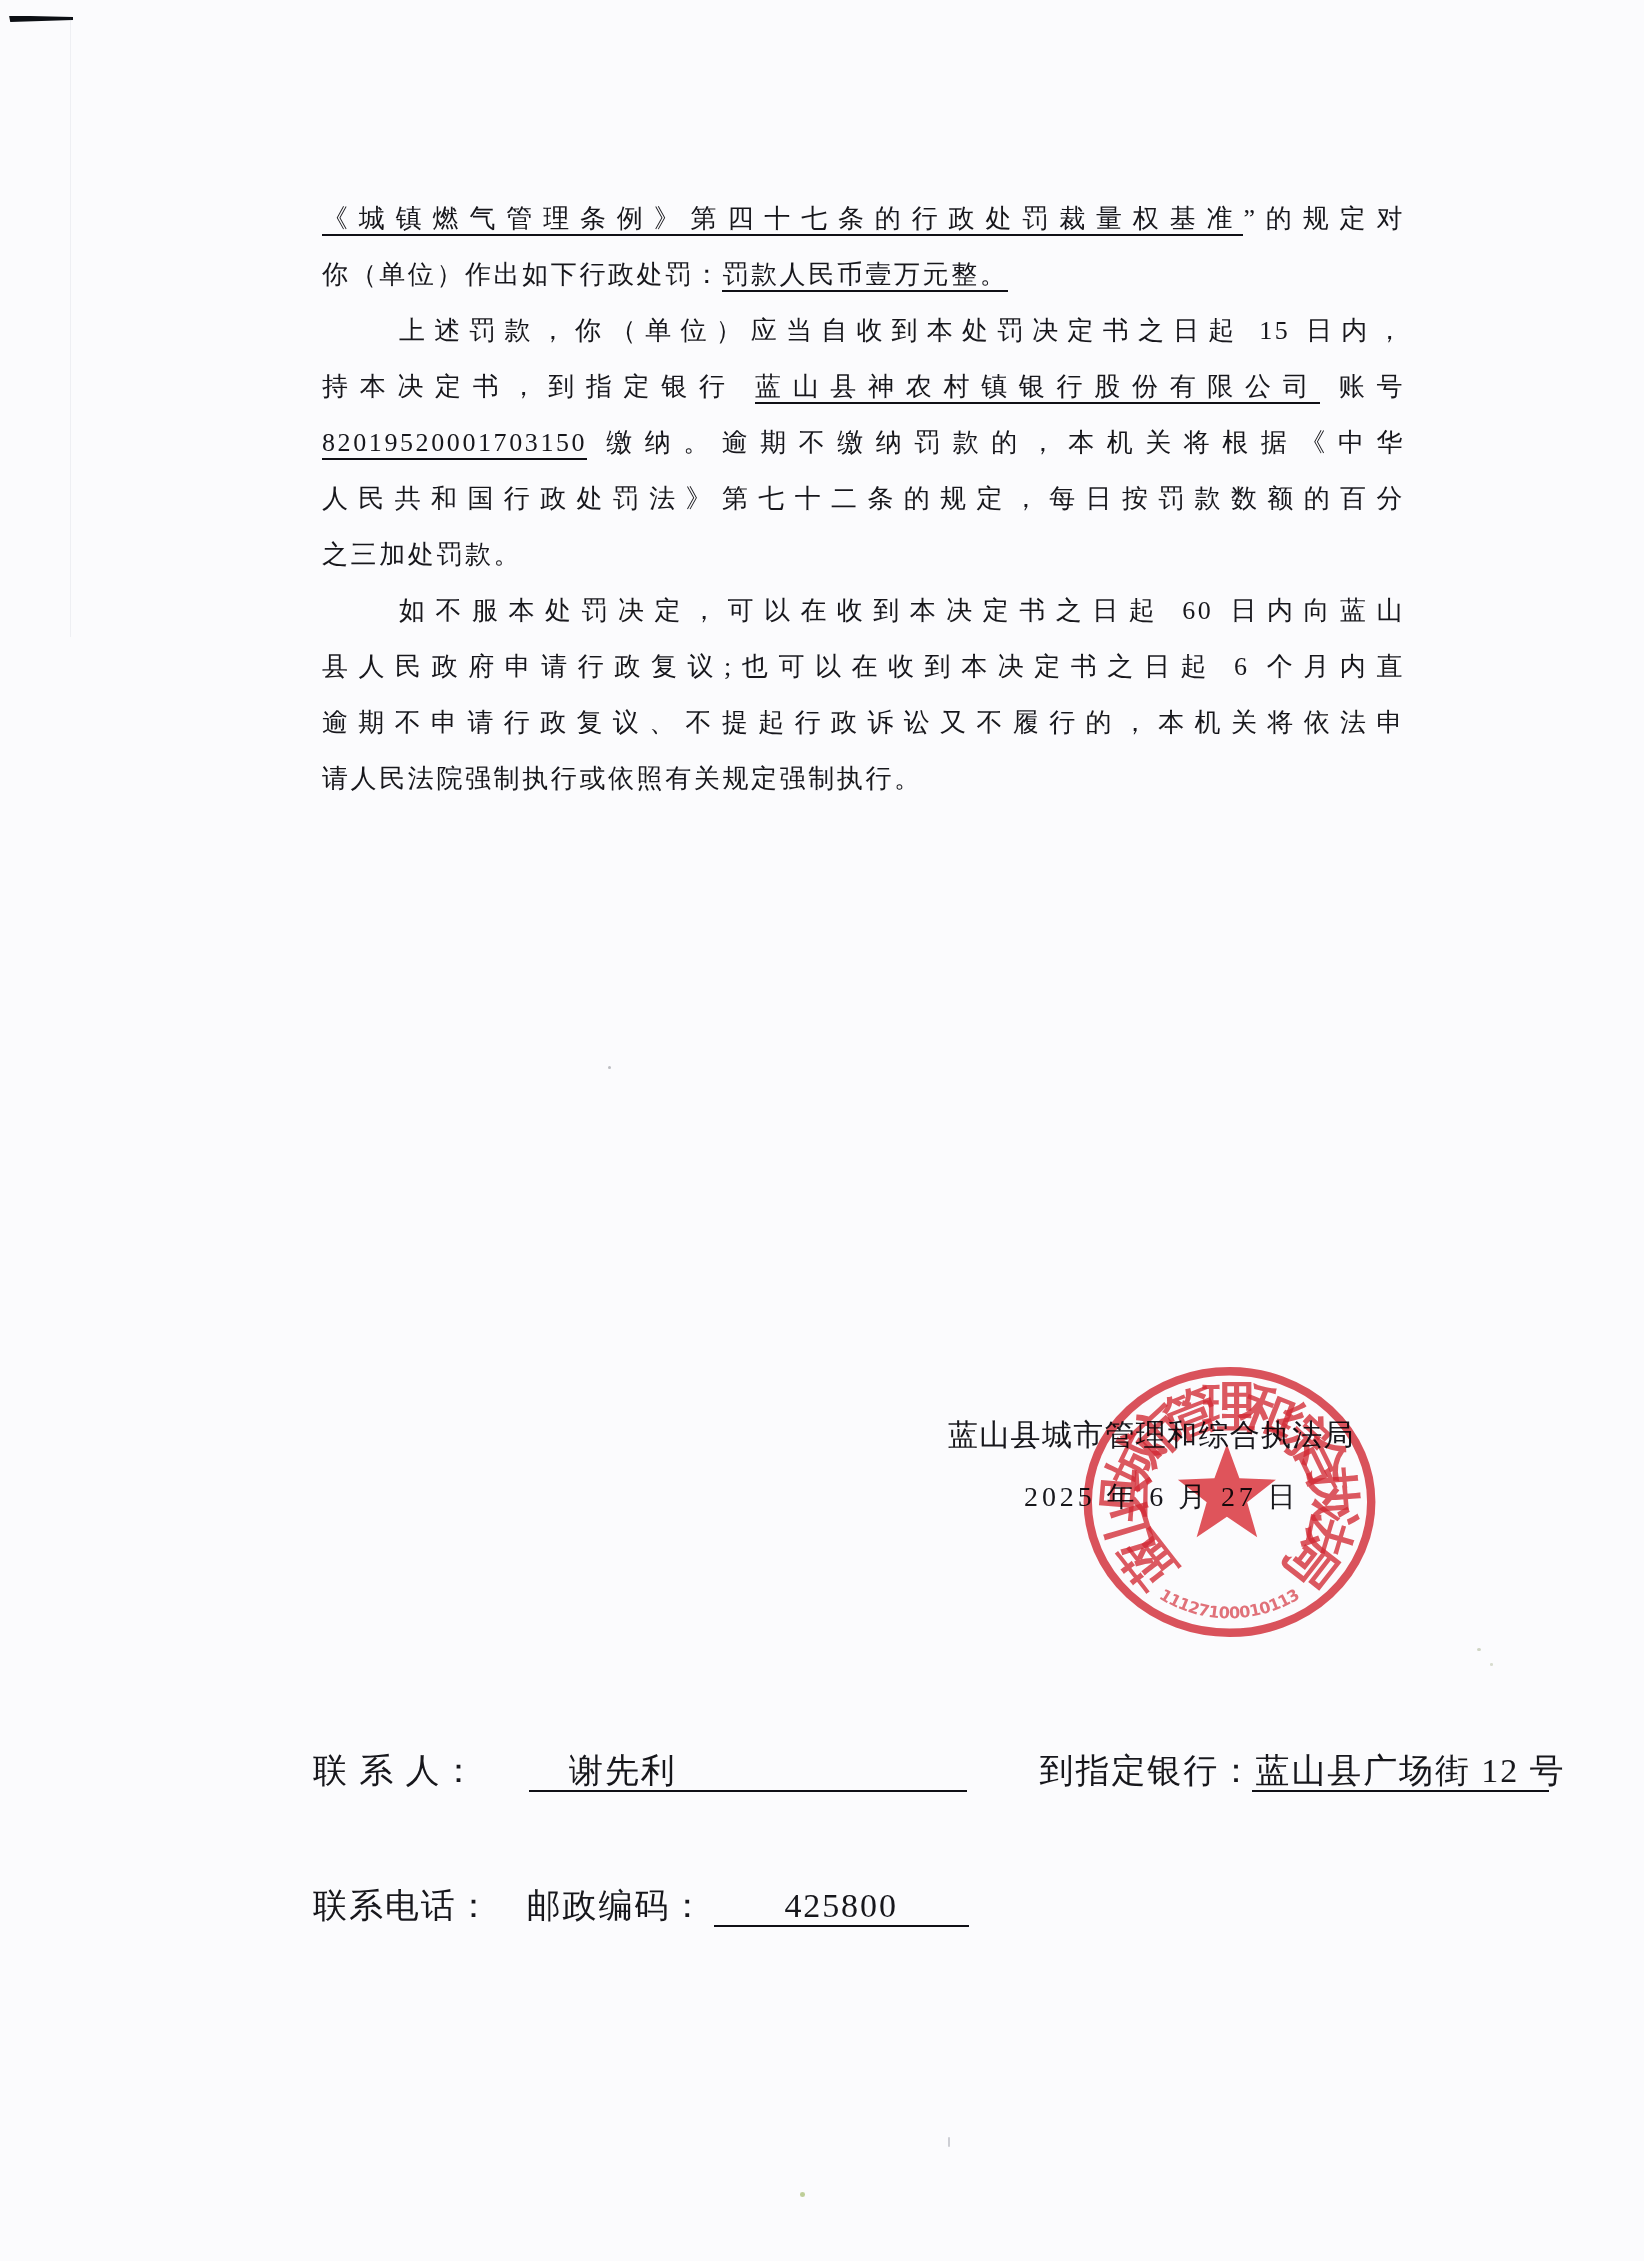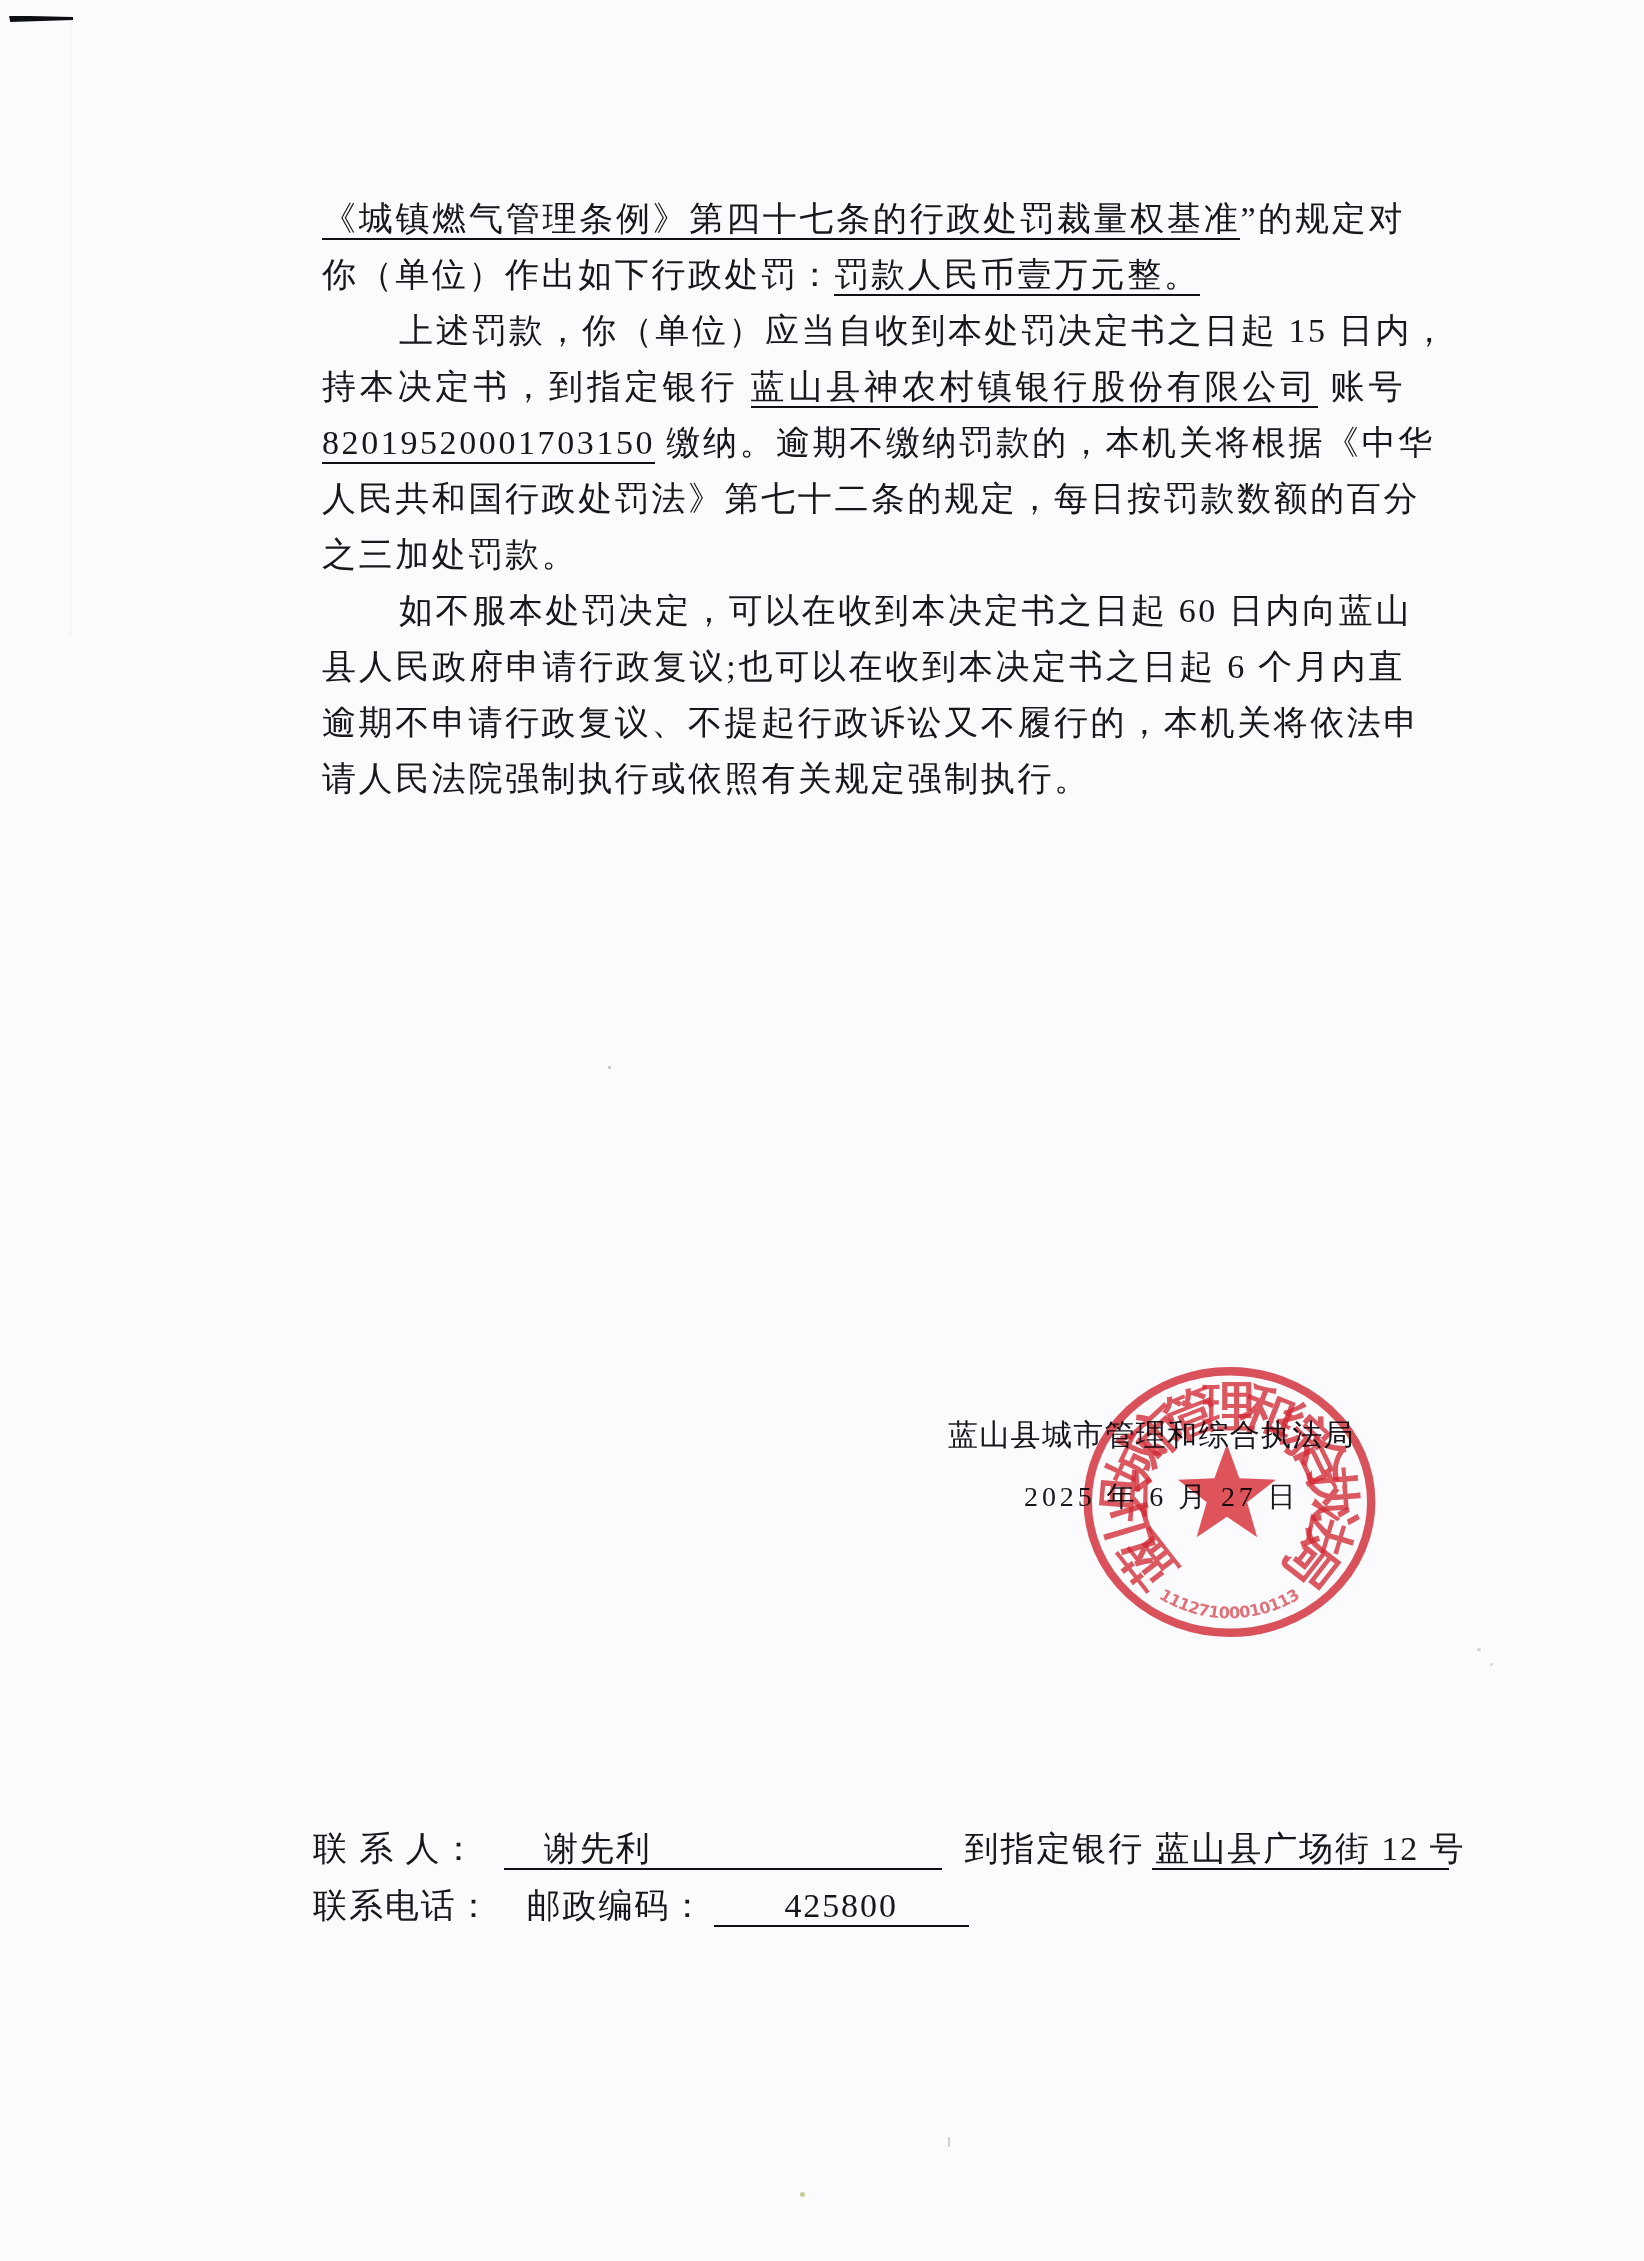--- a/index.html
+++ b/index.html
@@ -28,21 +28,21 @@
   .speck.s3{left:800px;top:2192px;width:5.2px;height:4.5px;background:rgba(140,170,70,0.55);}
   .speck.s4{left:1477px;top:1648px;width:3.9px;height:3.2px;background:rgba(125,140,90,0.35);}
   .speck.s5{left:1490px;top:1663px;width:2.6px;height:2.6px;background:rgba(125,140,90,0.28);}
 
   
   .doc-body{
     position:absolute;left:322px;top:191px;width:1083px;
   }
   .bline{
     height:56px;line-height:56px;
-    font-size:34px;letter-spacing:2.6px;
+    font-size:26px;letter-spacing:2.6px;
     text-align:justify;text-align-last:justify;
     white-space:nowrap;
   }
   .bline.end{text-align-last:left;}
   .bline.ind{text-indent:77px;}
   .bline .u{border-bottom:2.6px solid #101016;padding-bottom:1.3px;}
 
   
   .issuer{
     position:absolute;left:948px;top:1417px;
@@ -69,21 +69,21 @@
     font-size:25px;font-weight:700;
     fill:rgba(214,42,53,0.66);
   }
 
   
   .contact-row{
     position:absolute;left:313px;
     display:flex;align-items:flex-end;
     font-size:34px;letter-spacing:1.9px;line-height:39px;white-space:nowrap;
   }
-  .contact-row.r1{top:1829px;}
+  .contact-row.r1{top:1751px;gap:25px;}
   .contact-row.r2{top:1886px;}
   .c-label{height:41px;}
   .c-val{
     height:39px;border-bottom:2.6px solid #101016;
     box-sizing:content-box;
   }
   .r1 .v1{width:398px;padding-left:40px;}
   .r1 .gap{width:22.6px;}
   .r1 .l2{width:187px;}
   .r1 .v2{width:294px;padding-left:3.9px;}

